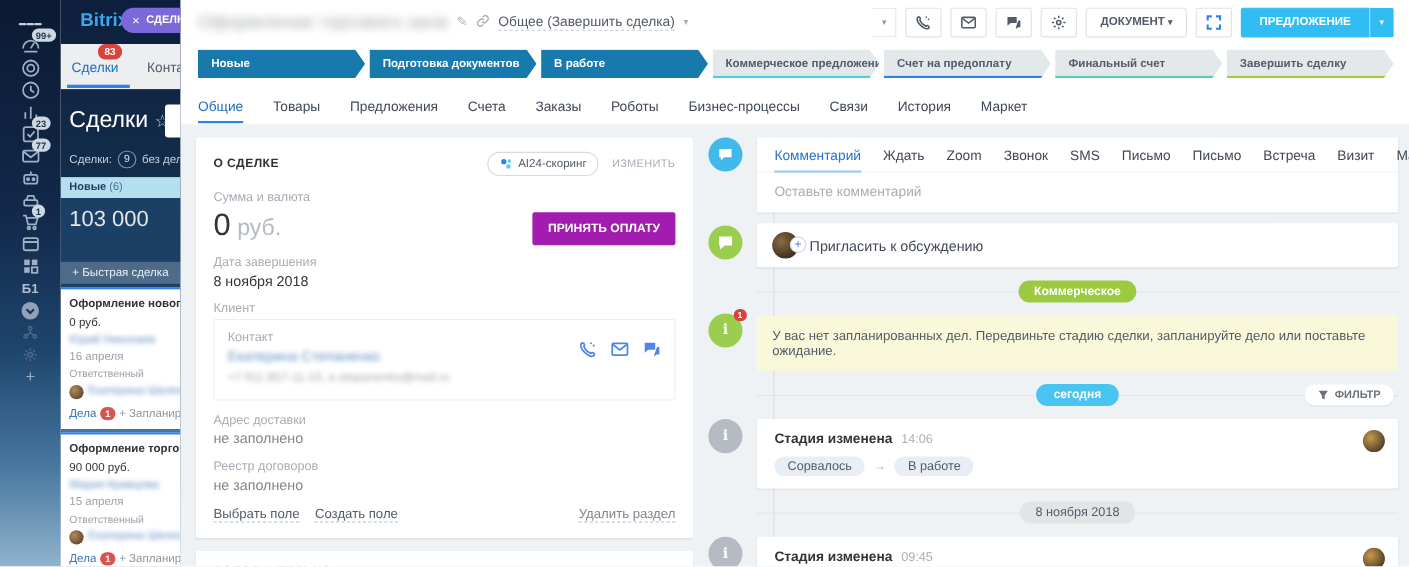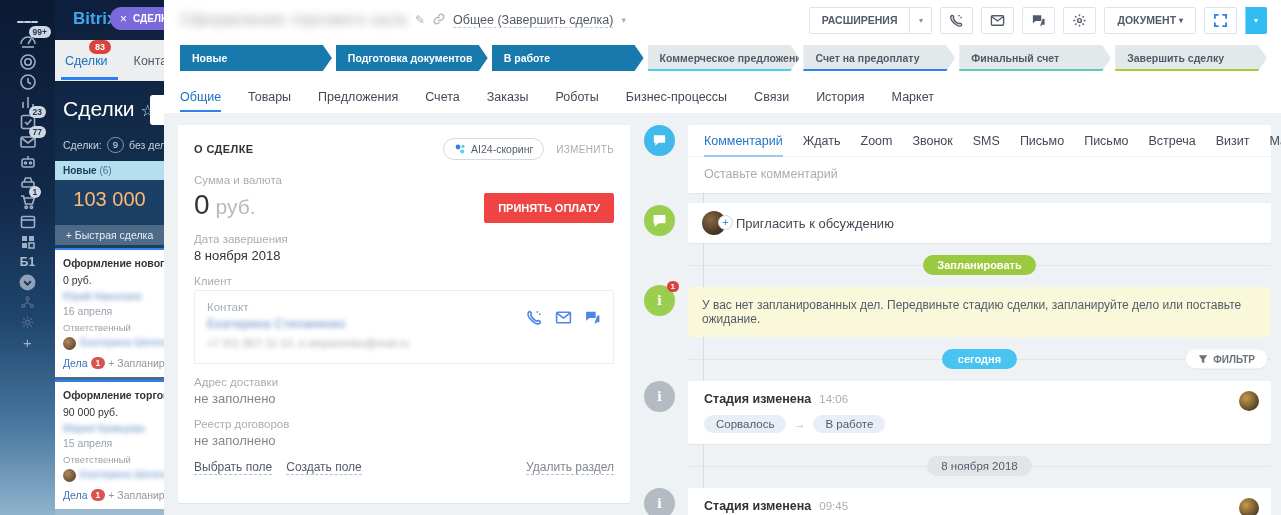--- a/index.html
+++ b/index.html
@@ -28,21 +28,21 @@
   .so-tab.active{color:#1e6fc0}
   .so-tab.active::after{content:"";position:absolute;left:-4px;right:-10px;bottom:-12px;height:3px;background:#2f81ed}
   .so-badge{position:absolute;top:-14px;left:24px;background:#d9433b;color:#fff;font-size:9px;font-weight:bold;border-radius:9px;padding:2px 6px}
   .so-title{padding:16px 0 10px 8px;color:#fff;font-size:21px;font-weight:normal;position:relative;white-space:nowrap}
   .so-title .star{font-size:16px;color:#c5d2e0}
   .so-search{position:absolute;right:-10px;top:14px;width:24px;height:30px;background:#fff;border-radius:3px}
   .so-counters{padding:6px 8px 8px;color:#c3cfdc;font-size:10.5px;white-space:nowrap;display:flex;align-items:center;gap:5px}
   .ccirc{border:1px solid #7e92a9;border-radius:9px;padding:0 5px;color:#dbe4ec;font-size:9.5px;line-height:14px}
   .col-head{background:#b3dfee;color:#1d3c58;font-weight:bold;font-size:10px;padding:4px 8px;white-space:nowrap}
   .col-head .cnt{font-weight:normal;color:#49708e}
-  .col-sum{background:#1c3f66;color:#fdba74;font-size:20px;text-align:center;padding:8px 8px 14px;white-space:nowrap}
+  .col-sum{background:#1c3f66;color:#e5e5e5;font-size:20px;text-align:left;padding:8px 8px 27px;white-space:nowrap}
   .col-quick{background:rgba(120,146,172,.55);color:#e8eef4;font-size:10.5px;text-align:center;padding:4px 2px;white-space:nowrap;cursor:pointer}
   .kcard{background:#fff;border-top:2px solid #2f81ed;margin-top:3px;padding:7px 8px 8px;font-size:10.5px;white-space:nowrap;overflow:hidden}
   .kcard .kt{font-weight:bold;color:#333;margin-bottom:5px}
   .kcard .ka{color:#333;margin-bottom:4px}
   .klink{color:#3e75b5;margin-bottom:3px}
   .kdate{color:#9aa2ab;margin-bottom:5px}
   .klab{color:#9aa2ab;font-size:9.5px;margin-bottom:3px}
   .krow{display:flex;align-items:center;gap:4px;margin-bottom:6px}
   .kava{width:13px;height:13px;border-radius:50%;background:radial-gradient(circle at 35% 35%,#b08a5a,#4a3524);flex:none}
   .kfoot{display:flex;align-items:center;gap:3px;color:#3e75b5}
@@ -77,32 +77,32 @@
 
   
   .dtabs{display:flex;gap:27px;padding:0 16px;height:33px;align-items:center;background:#fff}
   .dtab{font-size:12.5px;color:#424956;cursor:pointer;position:relative;white-space:nowrap}
   .dtab.active{color:#1e6fc0}
   .dtab.active::after{content:"";position:absolute;left:0;right:0;bottom:-8px;height:2px;background:#2f81ed}
 
   
   .content{flex:1;display:flex;background:#eef2f5;padding:12px 10px 0 14px;gap:14px;overflow:hidden}
   .leftcol{width:452px;flex:none}
-  .card{background:#fff;border-radius:2px;box-shadow:0 1px 1px rgba(60,70,80,.08);padding:13px 16px 28px;margin-bottom:12px}
+  .card{background:#fff;border-radius:2px;box-shadow:0 1px 1px rgba(60,70,80,.08);padding:13px 16px 14px;margin-bottom:12px}
   .sect-head{display:flex;align-items:center;margin-bottom:14px}
   .sect-title{font-size:11px;font-weight:bold;color:#333;letter-spacing:.4px}
   .ai-pill{margin-left:auto;border:1px solid #d5dadf;border-radius:12px;height:22px;display:flex;align-items:center;gap:5px;padding:0 10px;font-size:10.5px;color:#525c69;cursor:pointer;white-space:nowrap}
   .edit-link{margin-left:12px;font-size:10px;color:#a8aeb5;cursor:pointer;letter-spacing:.3px}
   .flab{font-size:11.5px;color:#a8aeb5;margin-bottom:3px}
   .fval{font-size:13px;color:#333;margin-bottom:12px}
   .fval.empty{color:#80878e}
   .sumrow{display:flex;align-items:flex-start;margin-bottom:10px}
   .bigsum{font-size:28px;color:#333}
   .bigsum .cur{font-size:21px;color:#b4bac0;margin-left:6px}
-  .pay-btn{margin-left:auto;margin-top:4px;background:#ef4444;color:#fff;font-size:11px;font-weight:bold;border:none;border-radius:2px;height:30px;padding:0 14px;cursor:pointer;white-space:nowrap}
+  .pay-btn{margin-left:auto;margin-top:4px;background:#a21caf;color:#fff;font-size:11px;font-weight:bold;border:none;border-radius:2px;height:30px;padding:0 14px;cursor:pointer;white-space:nowrap}
   .client-box{border:1px solid #eceff2;border-radius:2px;padding:10px 12px 14px;margin-bottom:12px;display:flex}
   .cb-left{min-width:0}
   .cb-icons{margin-left:auto;display:flex;gap:12px;align-items:flex-start;padding-top:8px}
   .cb-icons svg{cursor:pointer}
   .cname{font-size:13px;color:#3e75b5;margin-bottom:6px;white-space:nowrap}
   .cinfo{font-size:11px;color:#8c939a;white-space:nowrap}
   .fieldlinks{display:flex;gap:14px;margin-top:4px;font-size:12px}
   .dashlink{color:#525c69;border-bottom:1px dashed #b9bfc6;cursor:pointer;white-space:nowrap}
   .dashlink.muted{color:#80878e;margin-left:auto}
 
@@ -324,21 +324,20 @@
       <span class="dtitle blur4">Оформление торгового зала</span>
       <span class="hico">✎</span>
       <span class="hico"><svg width="12" height="12" viewBox="0 0 14 14" fill="none" stroke="#a9b1b9" stroke-width="1.5">
             <path d="M6 8a3 3 0 0 0 4 .3l2-2a3 3 0 0 0-4.2-4.2L6.6 3.2"></path>
             <path d="M8 6a3 3 0 0 0-4-.3l-2 2a3 3 0 0 0 4.2 4.2l1.2-1.1"></path>
           </svg></span>
       <span class="cat"><span>Общее (Завершить сделка)</span></span>
       <span class="caret">▾</span>
       <span class="hspacer"></span>
       <span class="split">
-        <button class="btn">РАСШИРЕНИЯ</button>
         <span class="seg">▾</span>
       </span>
       <button class="btn ibtn">
           <svg width="15" height="15" viewBox="0 0 16 16">
             <path d="M3 2.5c2 0 2.5 2 1.5 3C5.5 8 8 10.5 10.5 11.5c1-1 3-.5 3 1.5-1.5 2-5 1-8.5-2.5S1 4 3 2.5z"></path>
             <path d="M10 2.5c1.5.5 3 2 3.5 3.5" stroke-dasharray="1.5 1.5"></path>
           </svg>
         </button>
       <button class="btn ibtn">
           <svg width="15" height="15" viewBox="0 0 16 16">
@@ -358,20 +357,21 @@
             <path d="M8 1.5v2M8 12.5v2M1.5 8h2M12.5 8h2M3.4 3.4l1.4 1.4M11.2 11.2l1.4 1.4M12.6 3.4l-1.4 1.4M4.8 11.2l-1.4 1.4"></path>
           </svg>
         </button>
       <button class="btn"><span>ДОКУМЕНТ</span>&nbsp;<span style="font-size:8px">▾</span></button>
       <button class="btn ibtn frame-btn">
           <svg width="15" height="15" viewBox="0 0 16 16">
             <path d="M6 2H2v4M10 2h4v4M6 14H2v-4M10 14h4v-4"></path>
           </svg>
         </button>
       <span class="split blue-split">
+        <button class="btn">ПРЕДЛОЖЕНИЕ</button>
         <span class="seg">▾</span>
       </span>
     </header>
 
     <div class="stagebar">
       <div class="stage">
           <span>Новые</span>
         </div>
       <div class="stage">
           <span>Подготовка документов</span>
@@ -509,21 +509,21 @@
             </span>
           <div class="acard invite">
             <span class="iava">
                 <span class="iplus">+</span>
               </span>
             <span>Пригласить к обсуждению</span>
           </div>
         </div>
 
         <div class="pillrow">
-          <span class="gpill">Запланировать</span>
+          <span class="gpill">Коммерческое</span>
         </div>
 
         <div class="trow">
           <span class="marker green" style="top:-2px">
               <span style="color:#fff;font-weight:bold;font-size:13px;font-family:'DejaVu Serif',serif">i</span>
               <span class="mbadge">1</span>
             </span>
           <div class="notice">У вас нет запланированных дел. Передвиньте стадию сделки, запланируйте дело или поставьте ожидание.</div>
         </div>
 

